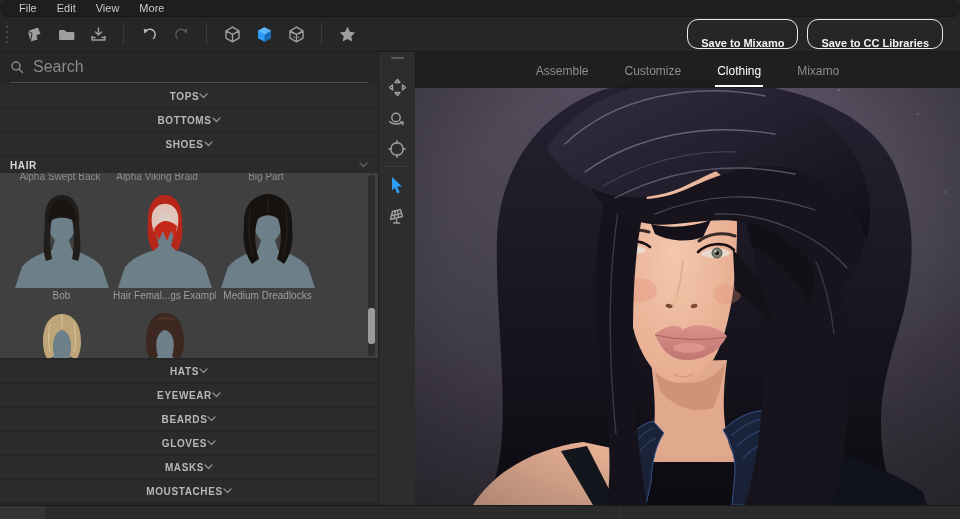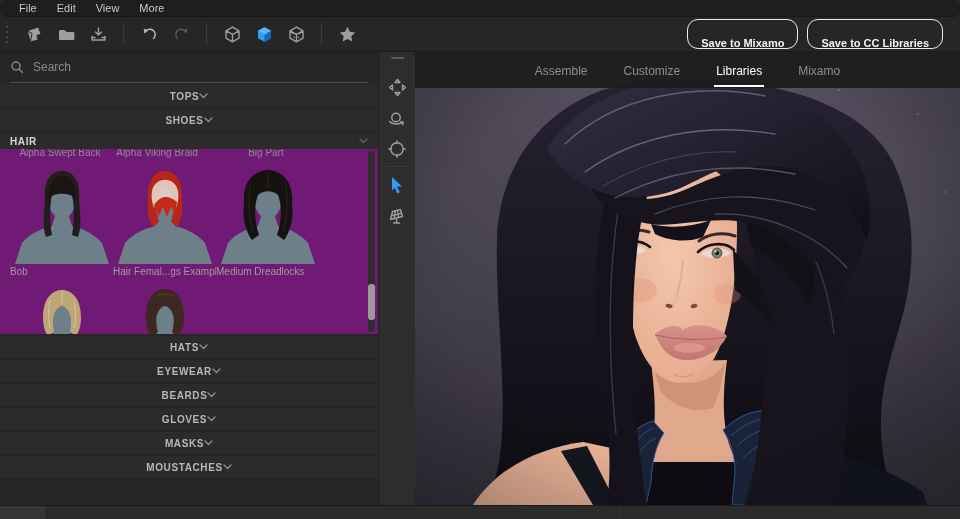--- a/index.html
+++ b/index.html
@@ -22,35 +22,35 @@
               font-size:11px; font-weight:bold; font-family:"Liberation Sans",sans-serif; padding:14px 13px; margin-right:9px; line-height:18px; }
   .save-btn:last-child { margin-right:17px; }
 
   
   .main { display:flex; height:453px; }
 
   
   .left-panel { width:378px; background:#262626; position:relative; overflow:hidden; }
   .search-row { height:31px; display:flex; align-items:center; padding:0 10px; }
   .search-inner { flex:1; display:flex; align-items:center; gap:9px; border-bottom:1px solid #4e4e4e; height:100%; }
-  .search-input { flex:1; background:transparent; border:none; outline:none; color:#bdbdbd; font-size:12px; font-family:"Liberation Sans",sans-serif; }
+  .search-input { flex:1; background:transparent; border:none; outline:none; color:#bdbdbd; font-size:16px; font-family:"Liberation Sans",sans-serif; }
   .search-input::placeholder { color:#8a8a8a; }
   .section-row { height:22px; margin-top:2px; background:#2b2b2b; display:flex; align-items:center; justify-content:center; padding:0 10px; cursor:default; }
   .section-label { font-size:10px; font-weight:bold; letter-spacing:.6px; color:#b8b8b8; }
   .hair-header { height:16px; margin-top:2px; background:#2b2b2b; display:flex; align-items:center; justify-content:space-between; padding:0 10px; }
   .chev { opacity:.85; display:flex; }
 
-  .hair-content { position:relative; height:185px; background:#701a75; overflow:hidden; }
+  .hair-content { position:relative; height:185px; background:#404040; overflow:hidden; }
   .scrolled-labels { position:absolute; top:0; left:0; right:0; height:10px; overflow:hidden; }
   .scrolled-labels span { position:absolute; top:-2px; width:104px; text-align:center; font-size:10px; color:#8d8d8d; white-space:nowrap; overflow:hidden; }
   .sl-0 { left:8px; } .sl-1 { left:105px; } .sl-2 { left:214px; }
   .thumb-row { position:absolute; top:20px; left:10px; display:flex; }
   .thumb { width:103px; cursor:pointer; }
   .thumb svg { display:block; margin:0 auto; }
-  .thumb-label { margin-top:2px; text-align:left; font-size:10px; color:#9e9e9e; white-space:nowrap; overflow:hidden; }
+  .thumb-label { margin-top:2px; text-align:center; font-size:10px; color:#9e9e9e; white-space:nowrap; overflow:hidden; }
   .partial-row { position:absolute; top:139px; left:10px; height:46px; overflow:hidden; display:flex; }
   .partial-row .thumb { height:46px; }
   .hair-scrollbar-track { position:absolute; top:2px; bottom:2px; right:3px; width:7px; border-radius:3px; background:#2e2e2e; }
   .hair-scrollbar-thumb { position:absolute; top:135px; right:3px; width:7px; height:36px; border-radius:3px; background:#9a9a9a; }
 
   
   .tool-strip { width:37px; background:#2d2d2d; border-left:1px solid #202020; display:flex; flex-direction:column; align-items:center; }
   .strip-handle { width:13px; height:2px; border-radius:1px; background:#5a5a5a; margin-top:5px; }
   .strip-tool { width:30px; height:30px; display:flex; align-items:center; justify-content:center; margin-top:1px; }
   .strip-tool.first { margin-top:13px; }
@@ -176,20 +176,28 @@
                 <circle cx="6" cy="6" r="4" class="ic" style="stroke:#8a8a8a"></circle>
                 <path class="ic" style="stroke:#8a8a8a" d="M9,9 L12.5,12.5"></path>
               </svg>
           </span>
           <input class="search-input" placeholder="Search" style="">
         </div>
       </div>
 
       <div class="section-row">
         <span class="section-label">TOPS</span>
+        <span class="chev">
+            <svg width="9" height="6" viewBox="0 0 9 6">
+              <path class="ic" d="M1,1 L4.5,4.5 L8,1"></path>
+            </svg>
+          </span>
+      </div>
+      <div class="section-row">
+        <span class="section-label">BOTTOMS</span>
         <span class="chev">
             <svg width="9" height="6" viewBox="0 0 9 6">
               <path class="ic" d="M1,1 L4.5,4.5 L8,1"></path>
             </svg>
           </span>
       </div>
       <div class="section-row">
         <span class="section-label">SHOES</span>
         <span class="chev">
             <svg width="9" height="6" viewBox="0 0 9 6">
@@ -479,21 +487,21 @@
           <path d="M300,162 C350,160 402,182 432,216" stroke-width="1.3" opacity=".4"></path>
           <path d="M188,134 C230,110 274,98 322,100" stroke-width="1" opacity=".35"></path>
         </g>
 
         <rect width="545" height="453" fill="url(#vig)"></rect>
       </svg>
 
       <div class="tab-bar">
         <span class="tab">Assemble</span>
         <span class="tab">Customize</span>
-        <span class="tab active">Libraries</span>
+        <span class="tab active">Clothing</span>
         <span class="tab">Mixamo</span>
       </div>
     </div>
   </div>
 
   <div class="bottom-bar">
     <div class="bb-thumb"></div>
     <div class="bb-div"></div>
   </div>
 

